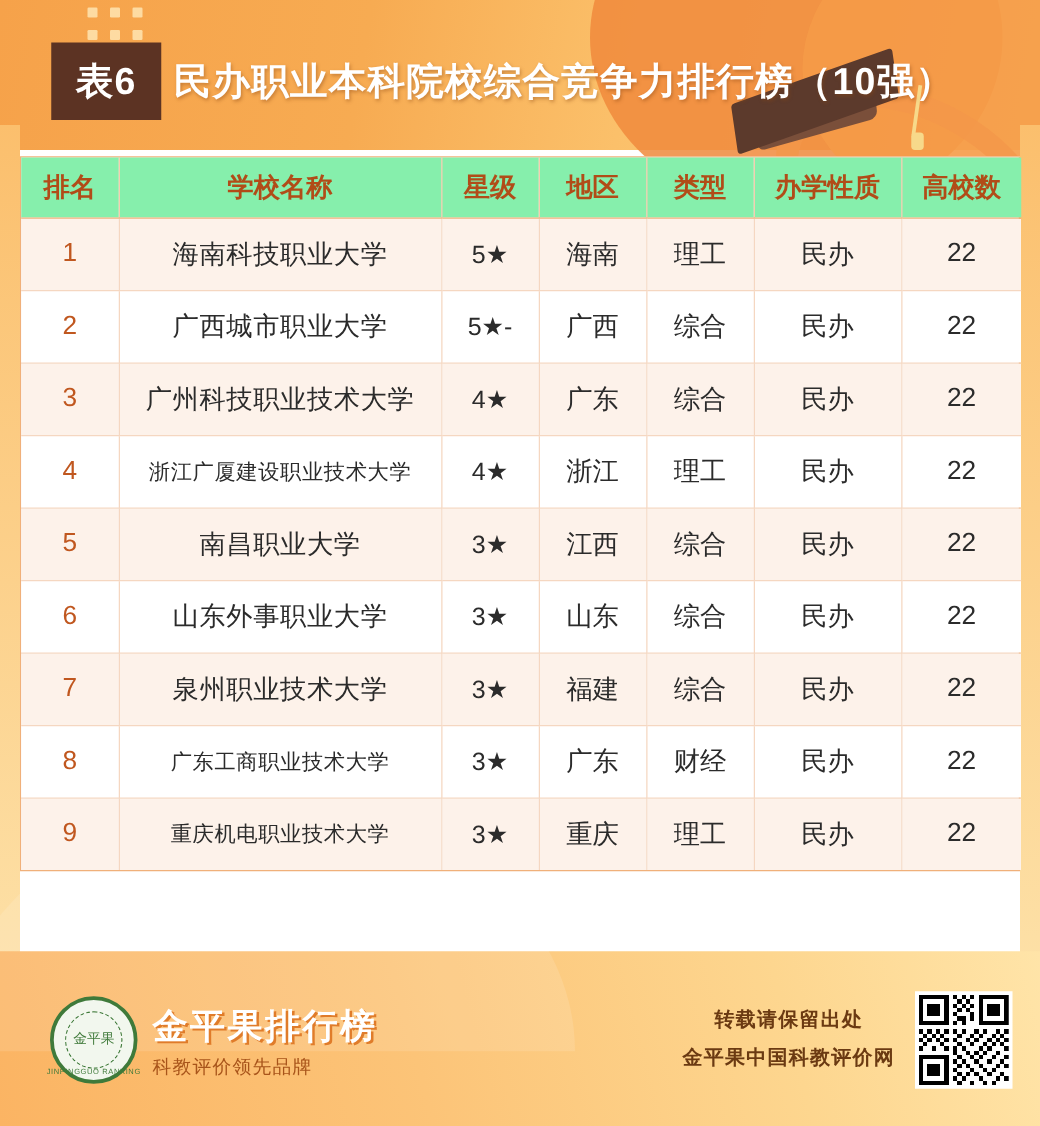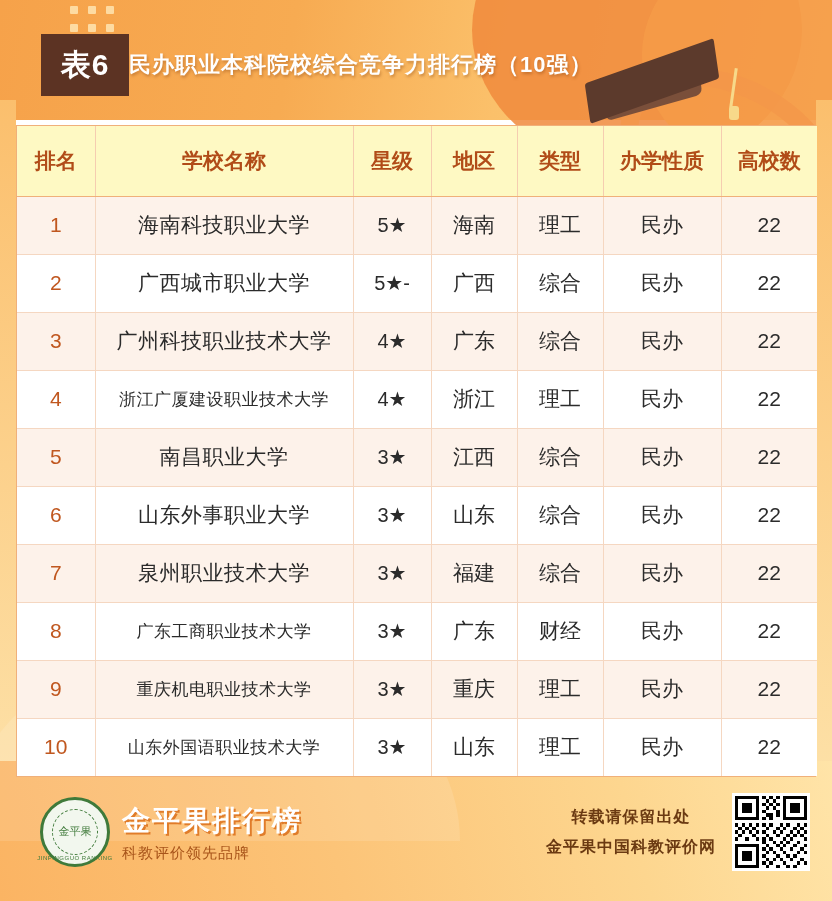--- a/index.html
+++ b/index.html
@@ -142,23 +142,23 @@
     background: #5c3323;
     color: #ffffff;
     display: flex;
     align-items: center;
     justify-content: center;
     font-size: 30px;
     font-weight: bold;
     letter-spacing: 1px;
   }
   .title-text {
-    margin-left: 0;
+    margin-left: 10px;
     color: #ffffff;
-    font-size: 22px;
+    font-size: 30px;
     font-weight: bold;
     letter-spacing: 1px;
     text-shadow: 1px 2px 3px rgba(140,70,20,.45);
     white-space: nowrap;
   }
 
   
   .table-wrap {
     position: absolute;
     left: 16px; top: 125px;
@@ -166,25 +166,25 @@
     z-index: 4;
     background: #ffffff;
     border: 1px solid #f0b07a;
   }
   table {
     width: 100%;
     border-collapse: collapse;
     table-layout: fixed;
   }
   thead th {
-    background: #fef9c3;
+    background: #86efac;
     color: #b14c18;
     font-size: 21px;
     font-weight: bold;
-    height: 70px;
+    height: 48px;
     border-right: 1px solid #f5cdb0;
     border-bottom: 1px solid #f0b07a;
     text-align: center;
     white-space: nowrap;
   }
   thead th:last-child { border-right: none; }
   tbody td {
     height: 58px;
     font-size: 21px;
     color: #2b2b2b;
@@ -424,29 +424,20 @@
         <td>广东</td>
         <td>财经</td>
         <td>民办</td>
         <td>22</td>
       </tr>
       <tr class="odd">
         <td class="rank">9</td>
         <td class="name small">重庆机电职业技术大学</td>
         <td class="star">3★</td>
         <td>重庆</td>
-        <td>理工</td>
-        <td>民办</td>
-        <td>22</td>
-      </tr>
-      <tr class="even">
-        <td class="rank">10</td>
-        <td class="name small">山东外国语职业技术大学</td>
-        <td class="star">3★</td>
-        <td>山东</td>
         <td>理工</td>
         <td>民办</td>
         <td>22</td>
       </tr>
     </tbody>
   </table>
 </div>
 
 <div class="footer">
   <div class="logo-block">

